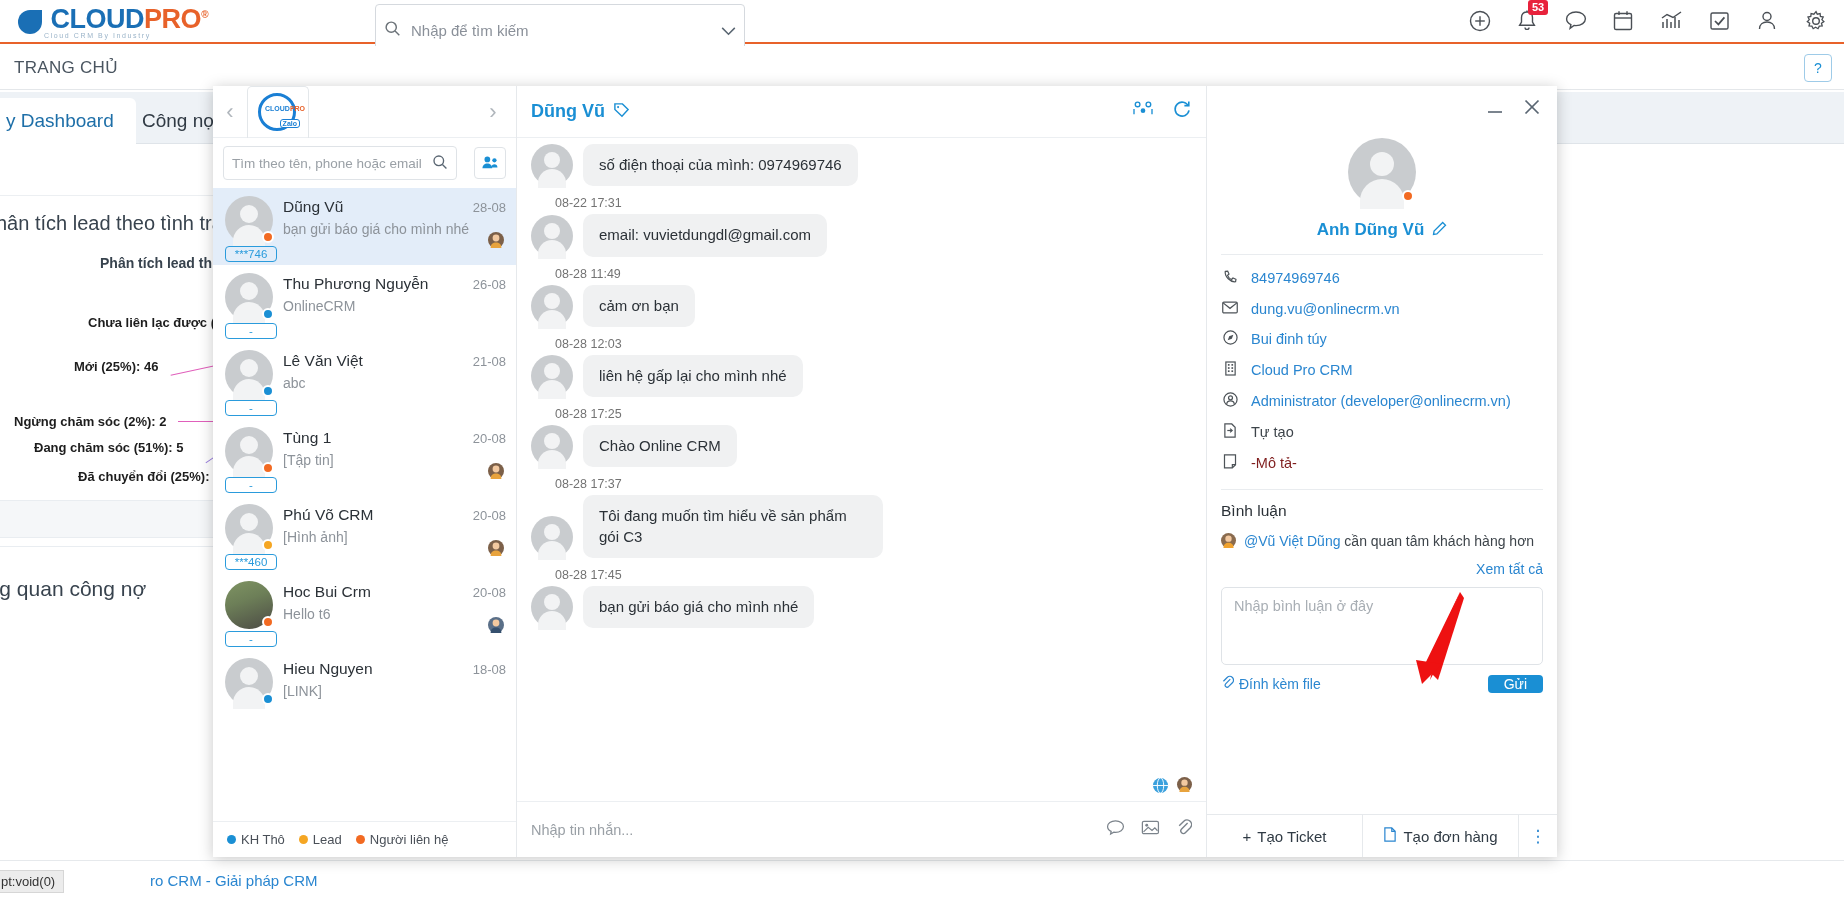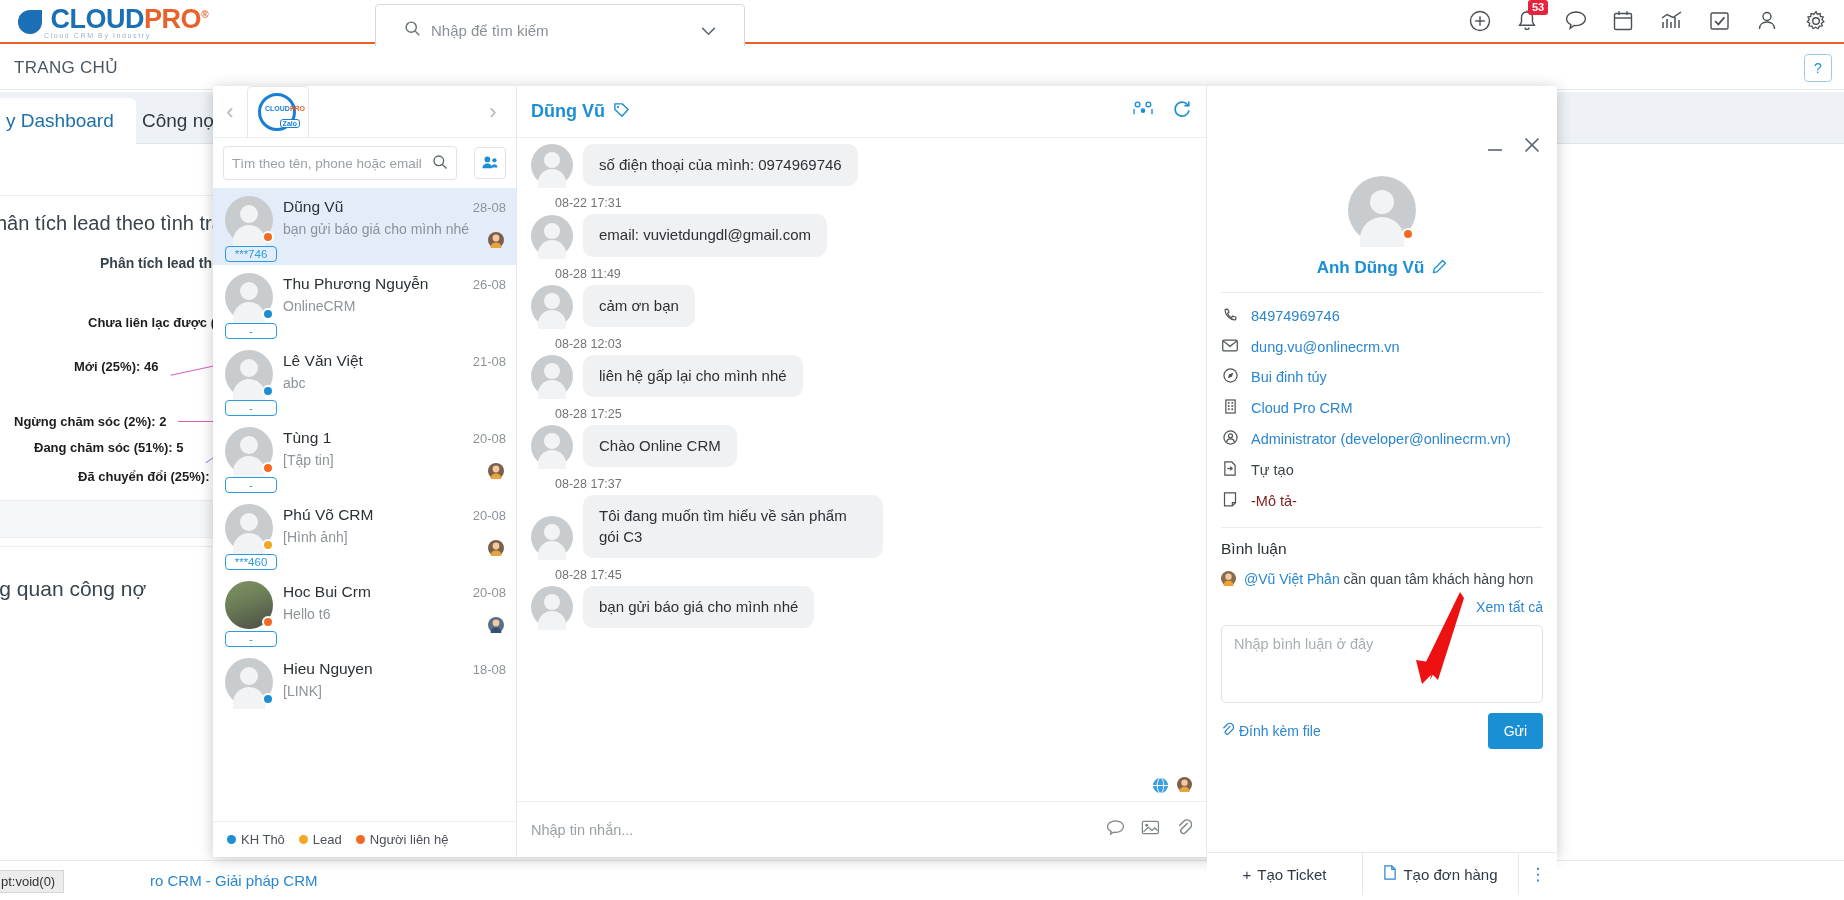--- a/index.html
+++ b/index.html
@@ -25,21 +25,21 @@
   .logo-sub{ font-size:7px; color:#9bb4c9; letter-spacing:1.6px; margin-top:-3px; margin-left:26px;}
   .logo-cube{
     position:absolute; left:0; top:6px; width:24px;height:24px;
     background:#1a6fb5; border-radius:50% 0 50% 50%;
   }
   .logo-reg{ font-size:10px; color:#e8622a; vertical-align:super;}
 
   .searchbox{
     position:absolute; left:375px; top:4px; width:370px; height:52px;
     border:1px solid #d5d9de; border-radius:4px; background:#fff;
-    display:flex; align-items:center; padding:0 28px;
+    display:flex; align-items:center; padding:0 8px;
   }
   .searchbox .ph{ color:#8a9099; font-size:15px; margin-left:10px; flex:1;}
   .topicons{
     position:absolute; right:14px; top:0; height:44px;
     display:flex; align-items:center; gap:22px;
   }
   .topicons .ic{ width:26px;height:26px; position:relative; color:#4a4f55; cursor:pointer;}
   .badge{
     position:absolute; left:12px; top:-9px; background:#e8223c; color:#fff;
     font-size:11px; font-weight:bold; border-radius:3px; padding:1px 4px; line-height:13px;
@@ -191,21 +191,21 @@
   .bub{
     background:#f0f1f2; border-radius:10px; padding:11px 16px; font-size:15px;
     color:#2b3137; max-width:430px; line-height:1.35;
   }
   .composer{ height:56px; border-top:1px solid #eceff2; display:flex; align-items:center; padding:0 14px;}
   .composer .ph{ flex:1; color:#9aa0a6; font-size:14.5px;}
   .composer .cic{ color:#7b838b; font-size:17px; margin-left:16px;}
   .convo-foot-ic{ position:absolute; right:14px; bottom:4px; display:flex; gap:8px;}
 
   
-  .detail{ width:350px; height:771px; display:flex; flex-direction:column; background:#fff;margin-top:38px;}
+  .detail{ width:350px; height:771px; display:flex; flex-direction:column; background:#fff;}
   .detail-head{ height:46px; display:flex; align-items:center; justify-content:flex-end; gap:18px; padding-right:16px; color:#5a6672;}
   .detail-min{ font-size:19px; cursor:pointer;}
   .detail-close{ font-size:21px; cursor:pointer;}
   .d-av-wrap{ display:flex; flex-direction:column; align-items:center; padding-top:6px;}
   .d-av{ width:68px;height:68px;border-radius:50%; background:#c9cccf; position:relative;}
   .d-av .head{ position:absolute; left:22px; top:14px; width:24px;height:24px;border-radius:50%;background:#f2f3f4;}
   .d-av .body{ position:absolute; left:12px; top:41px; width:44px;height:30px;border-radius:22px 22px 0 0;background:#f2f3f4;}
   .d-av .dot{ position:absolute; right:2px; bottom:4px; width:12px;height:12px;border-radius:50%;background:#f26a22;border:2px solid #fff;}
   .d-name{ margin-top:14px; color:#1a8fd4; font-size:17px; font-weight:bold; display:flex; align-items:center; gap:8px;}
   .d-pencil{ font-size:14px;}
@@ -223,21 +223,21 @@
   .cmt-at{ color:#2a86d0;}
   .see-all{ text-align:right; color:#2a86d0; font-size:14px; margin-top:8px;}
   .cmt-box{
     margin:10px 14px 0 14px; height:78px; border:1px solid #dfe3e7; border-radius:5px;
     padding:10px 12px; color:#a8aeb4; font-size:14.5px;
   }
   .attach-row{ display:flex; align-items:center; margin:10px 14px 0 14px;}
   .attach{ color:#2a86d0; font-size:14px; display:flex; align-items:center; gap:5px;}
   .send-btn{
     margin-left:auto; background:#1a8fd4; color:#fff; font-size:14px;
-    border-radius:4px; padding:10px 16px;
+    border-radius:4px; padding:1px 16px;
   }
   .bottom-btns{ margin-top:auto; display:flex; border-top:1px solid #e6e9ec;}
   .bbtn{
     flex:1; height:42px; display:flex; align-items:center; justify-content:center; gap:6px;
     color:#2f3a44; font-size:15px; border-right:1px solid #e6e9ec;
   }
   .bbtn.kebab{ flex:none; width:38px; color:#2a86d0; font-size:17px; border-right:none;}
 
   .red-arrow{ position:absolute; left:1408px; top:588px; width:60px; height:96px; pointer-events:none;}
 </style>
@@ -742,21 +742,21 @@
     </div>
 
     <div class="cmt-wrap">
       <div class="cmt-title">Bình luận</div>
       <div class="cmt-line">
         <span class="cmt-ava"><svg width="15" height="15" viewBox="0 0 16 16">
               <circle cx="8" cy="8" r="8" fill="#8a6b4e"></circle>
               <circle cx="8" cy="6" r="3.4" fill="#f3c9a0"></circle>
               <path d="M2.6 16 C2.6 12 5 10.4 8 10.4 C11 10.4 13.4 12 13.4 16 Z" fill="#f0a22e"></path>
             </svg></span>
-        <span><span class="cmt-at">@Vũ Việt Phân</span> <span>cần quan tâm khách hàng hơn</span></span>
+        <span><span class="cmt-at">@Vũ Việt Dũng</span> <span>cần quan tâm khách hàng hơn</span></span>
       </div>
       <div class="see-all">Xem tất cả</div>
     </div>
 
     <div class="cmt-box">Nhập bình luận ở đây</div>
 
     <div class="attach-row">
       <span class="attach">
         <span><svg width="13" height="15" viewBox="0 0 14 16">
               <path d="M10 4.4 L5 9.4 A2.2 2.2 0 0 0 8.1 12.5 L12.3 8.3 A4 4 0 0 0 6.6 2.6 L2.6 6.6" fill="none" stroke="#2a86d0" stroke-width="1.3"></path>

